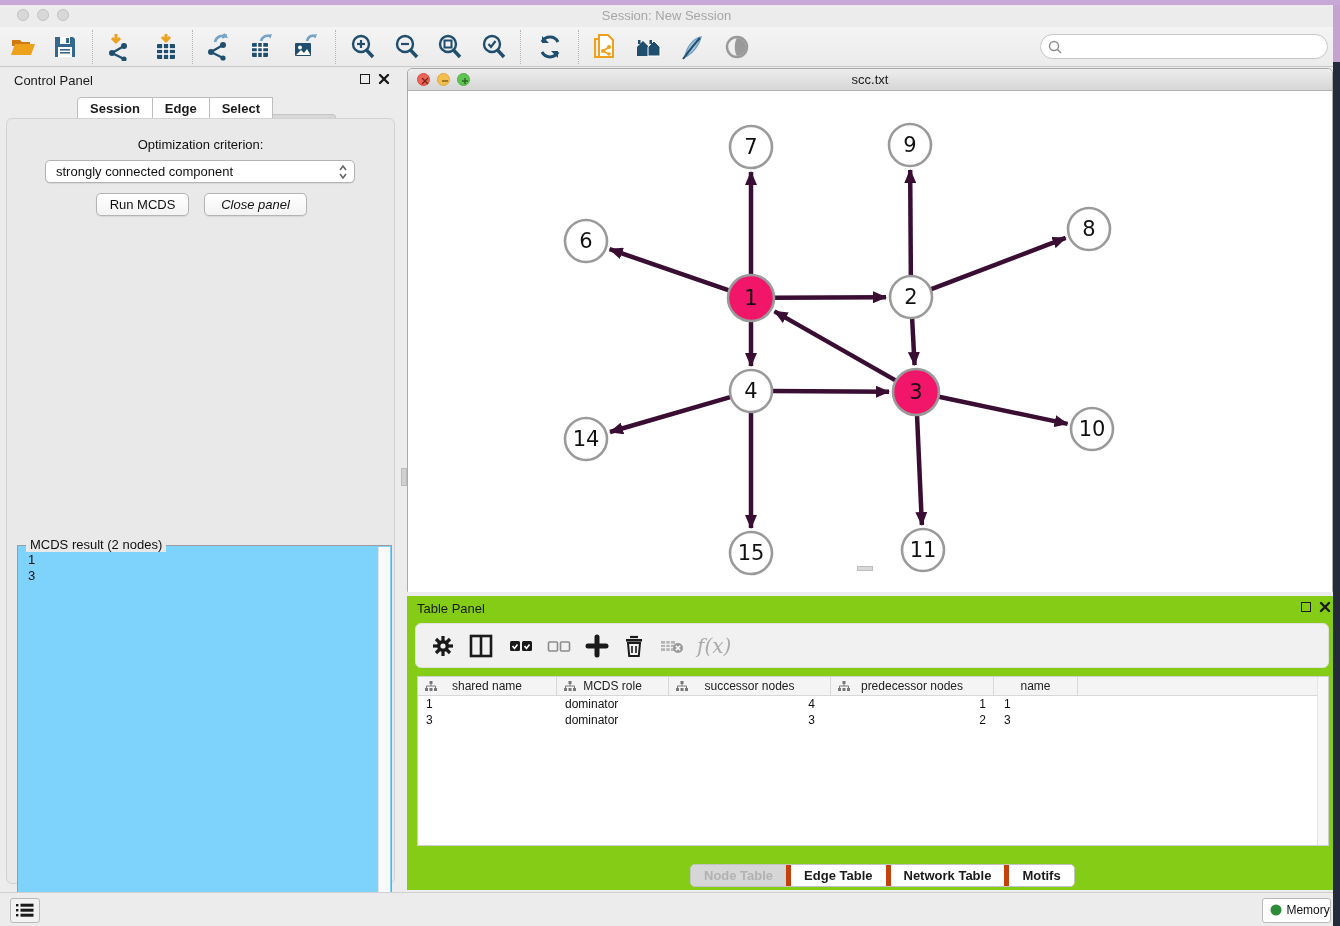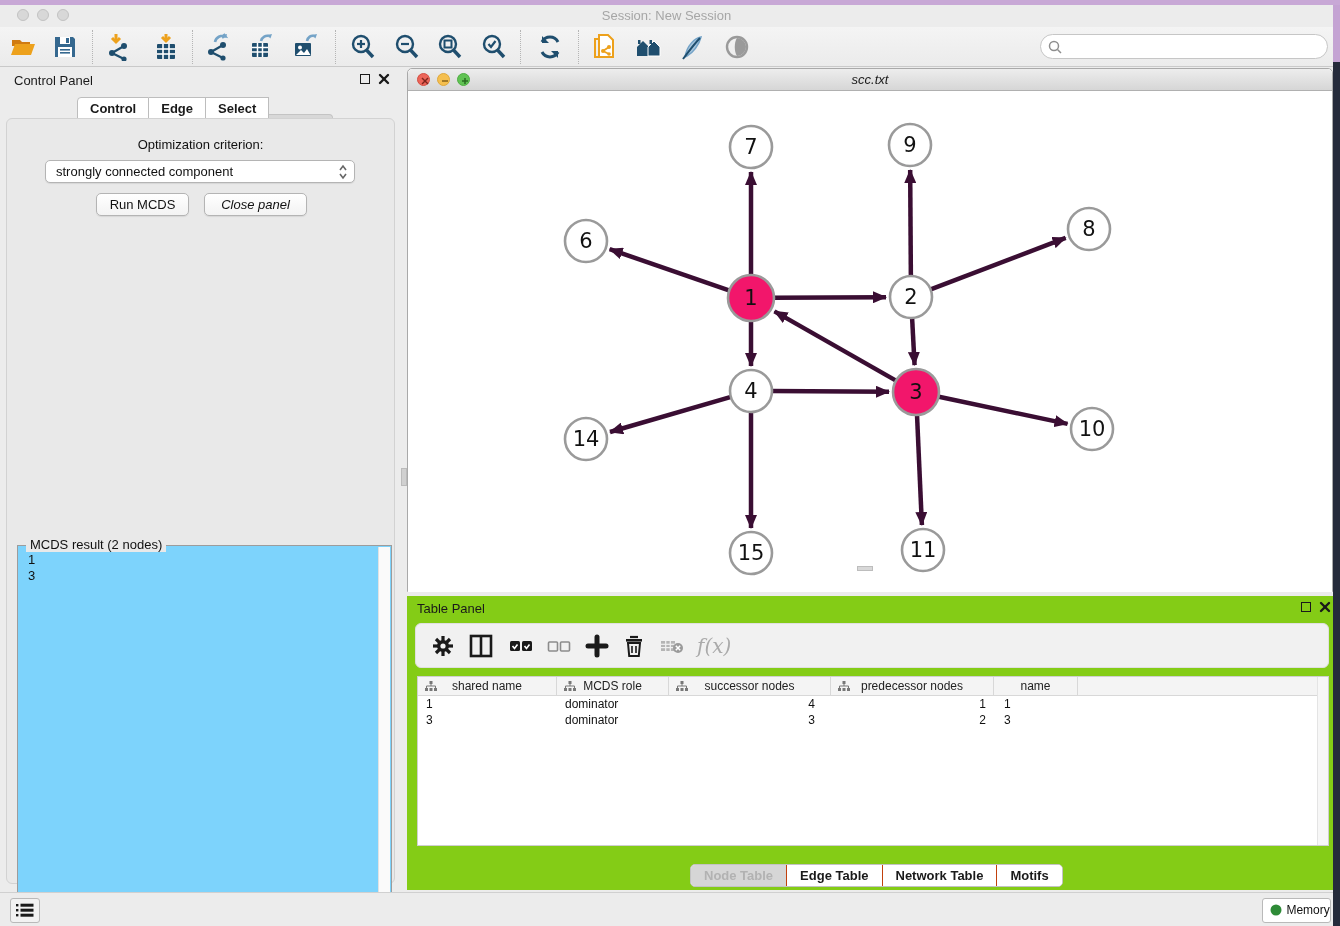--- a/index.html
+++ b/index.html
@@ -43,40 +43,40 @@
   .result-legend { position:absolute; left:8px; top:-9px; background:#e9e9e9; padding:0 4px; font-size:13px; color:#111; }
   .result-list { position:absolute; left:10px; top:6px; font-size:13px; color:#111; line-height:16px; white-space:pre-line; }
   .result-scroll { position:absolute; right:1px; top:1px; width:12px; height:373px; background:#fafafa; border-left:1px solid #e2e2e2; }
 
   
   .vsplit { left:401px; top:68px; width:6px; height:824px; background:#ececec; }
   .vsplit-handle { position:absolute; left:0px; top:400px; width:6px; height:18px; background:#d0d0d0; border:1px solid #bbb; }
 
   
   .net-window { left:407px; top:68px; width:926px; height:524px; background:#fff; border:1px solid #a9a9a9; border-radius:5px 5px 0 0; }
-  .net-titlebar { position:absolute; left:0; top:0; width:100%; height:22px; background:linear-gradient(#ededed,#d6d6d6); border-bottom:1px solid #b0b0b0; border-radius:5px 5px 0 0;font-style:italic; }
+  .net-titlebar { position:absolute; left:0; top:0; width:100%; height:22px; background:linear-gradient(#ededed,#d6d6d6); border-bottom:1px solid #b0b0b0; border-radius:5px 5px 0 0; }
   .net-title { width:100%; text-align:center; font-size:13px; color:#1a1a1a; line-height:21px; }
   .tl { position:absolute; top:4px; width:13px; height:13px; border-radius:50%; cursor:pointer; }
   .tl svg { position:absolute; left:2.5px; top:2.5px; }
   .net-canvas { position:absolute; left:0; top:22px; width:924px; height:501px; background:#fff; }
   .hsplit-handle { position:absolute; left:449px; top:497px; width:16px; height:5px; background:#d8d8d8; border:1px solid #bdbdbd; }
 
   
   .table-panel { left:407px; top:596px; width:926px; height:294px; background:#84cc16; }
   .tp-toolbar { position:absolute; left:8px; top:27px; width:914px; height:45px; background:#f1f1f1; border:1px solid #e0e0e0; border-radius:6px; }
   .tp-icon { position:absolute; top:9px; width:28px; height:28px; cursor:pointer; }
   .tbl { position:absolute; left:10px; top:80px; width:912px; height:170px; background:#fff; border:1px solid #cfcfcf; overflow:hidden; }
   .tbl-scroll { position:absolute; right:0; top:0; width:11px; height:100%; background:#f7f7f7; border-left:1px solid #e4e4e4; }
   .thead { display:flex; height:19px; background:#f4f4f4; border-bottom:1px solid #d8d8d8; }
   .th { position:relative; border-right:1px solid #d8d8d8; font-size:12px; color:#222; text-align:center; line-height:18px; cursor:pointer; }
   .th svg { position:absolute; left:7px; top:4px; }
   .trow { display:flex; height:16px; font-size:12px; color:#111; cursor:default; }
   .td { line-height:16px; overflow:hidden; white-space:nowrap; }
   .tp-tabs { position:absolute; left:283px; top:268px; height:23px; display:flex; border:1px solid #c3c3c3; border-radius:5px; overflow:hidden; background:#fff; }
-  .tp-tab { font-size:13px; font-weight:bold; color:#1a1a1a; background:#fff; border-right:1px solid #c2410c; padding:3px 13px 0 13px; cursor:pointer; }
+  .tp-tab { font-size:13px; font-weight:bold; color:#1a1a1a; background:#fff; border-right:5px solid #c2410c; padding:3px 13px 0 13px; cursor:pointer; }
   .tp-tab.last { border-right:none; }
   .tp-tab.active { background:#d6d6d6; color:#b2b2b2; }
 
   
   .statusbar { left:0; top:892px; width:1333px; height:34px; background:#ececec; border-top:1px solid #d0d0d0; }
   .sb-btn { position:absolute; top:5px; height:25px; background:#f2f2f2; border:1px solid #b9b9b9; border-radius:3px; cursor:pointer; }
   .mem-label { font-size:12px; color:#111; }
 </style>
 </head>
 <body>
@@ -266,21 +266,21 @@
   <div class="abs panel-title" style="left:14px; top:5px;">Control Panel</div>
   <span class="abs float-btn" style="left:360px; top:6px;"></span>
   <svg class="abs" style="left:378px; top:5px;" width="12" height="12" viewBox="0 0 12 12">
       <g stroke="#1a1a1a" stroke-width="2.4" stroke-linecap="round">
         <line x1="2" y1="2" x2="10" y2="10"></line>
         <line x1="10" y1="2" x2="2" y2="10"></line>
       </g>
     </svg>
 
   <div class="ctabs">
-    <span class="ctab">Control</span>
+    <span class="ctab">Session</span>
     <span class="ctab">Edge</span>
     <span class="ctab">Select</span>
     <span class="ctab last active">MCDS</span>
   </div>
 
   <div class="cp-content">
     <div class="opt-label">Optimization criterion:</div>
     <div class="dropdown">
       <span>strongly connected component</span>
       <svg class="stepper" width="10" height="16" viewBox="0 0 10 16">

